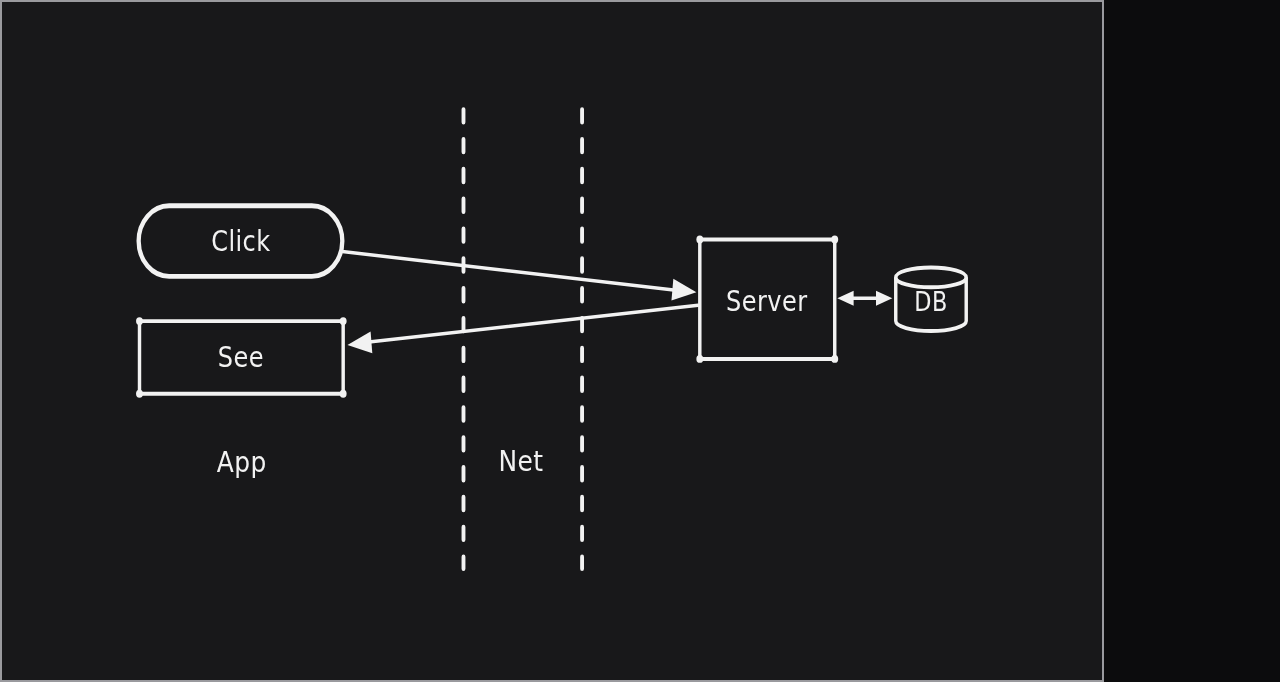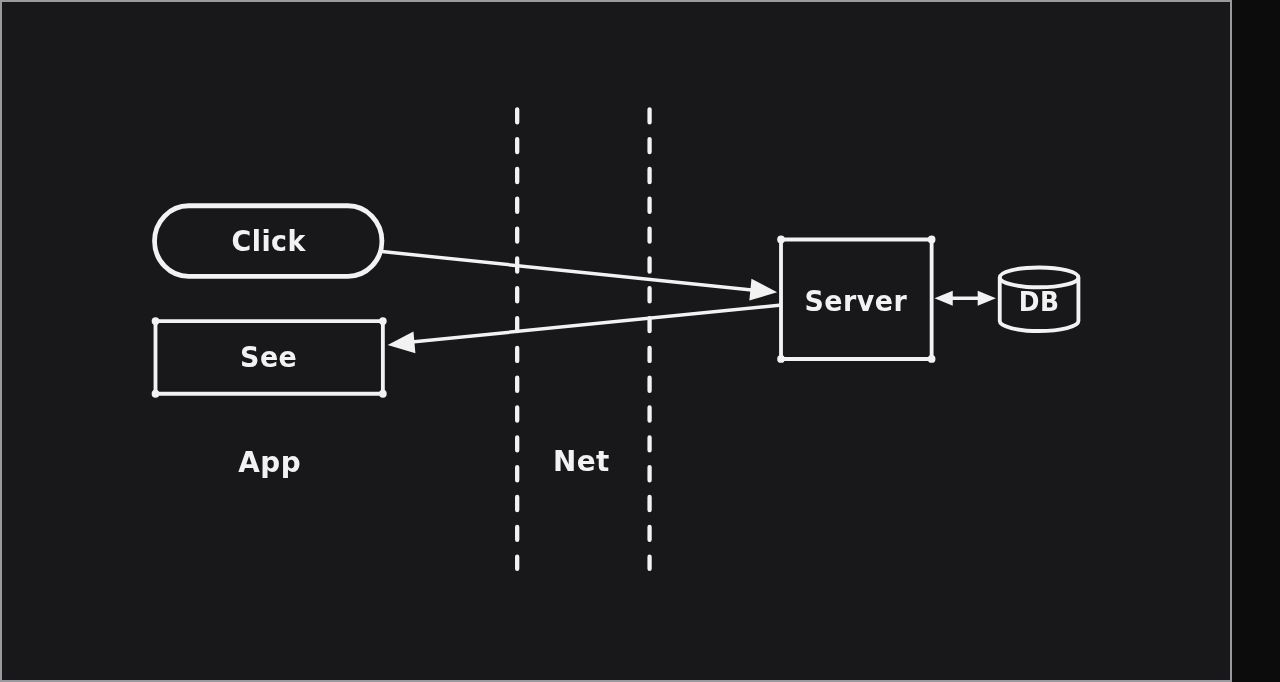--- a/index.html
+++ b/index.html
@@ -4,27 +4,26 @@
 <style>
   :root {
     --background: #18181a;
     --frame: #9a9a9e;
     --stroke: #f2f2f2;
     --text: #f2f2f2;
   }
   html, body { margin: 0; padding: 0; background: #0c0c0d; }
   .canvas-frame {
     position: relative;
-    width: 1232px;
+    width: 1104px;
     height: 682px;
     box-sizing: border-box;
     border: 2px solid var(--frame);
     background: var(--background);
     overflow: hidden;
-    font-weight: bold;
   }
   .canvas-frame svg {
     position: absolute;
     inset: 0;
     width: 100%;
     height: 100%;
     display: block;
   }
   .shape {
     stroke: var(--stroke);

